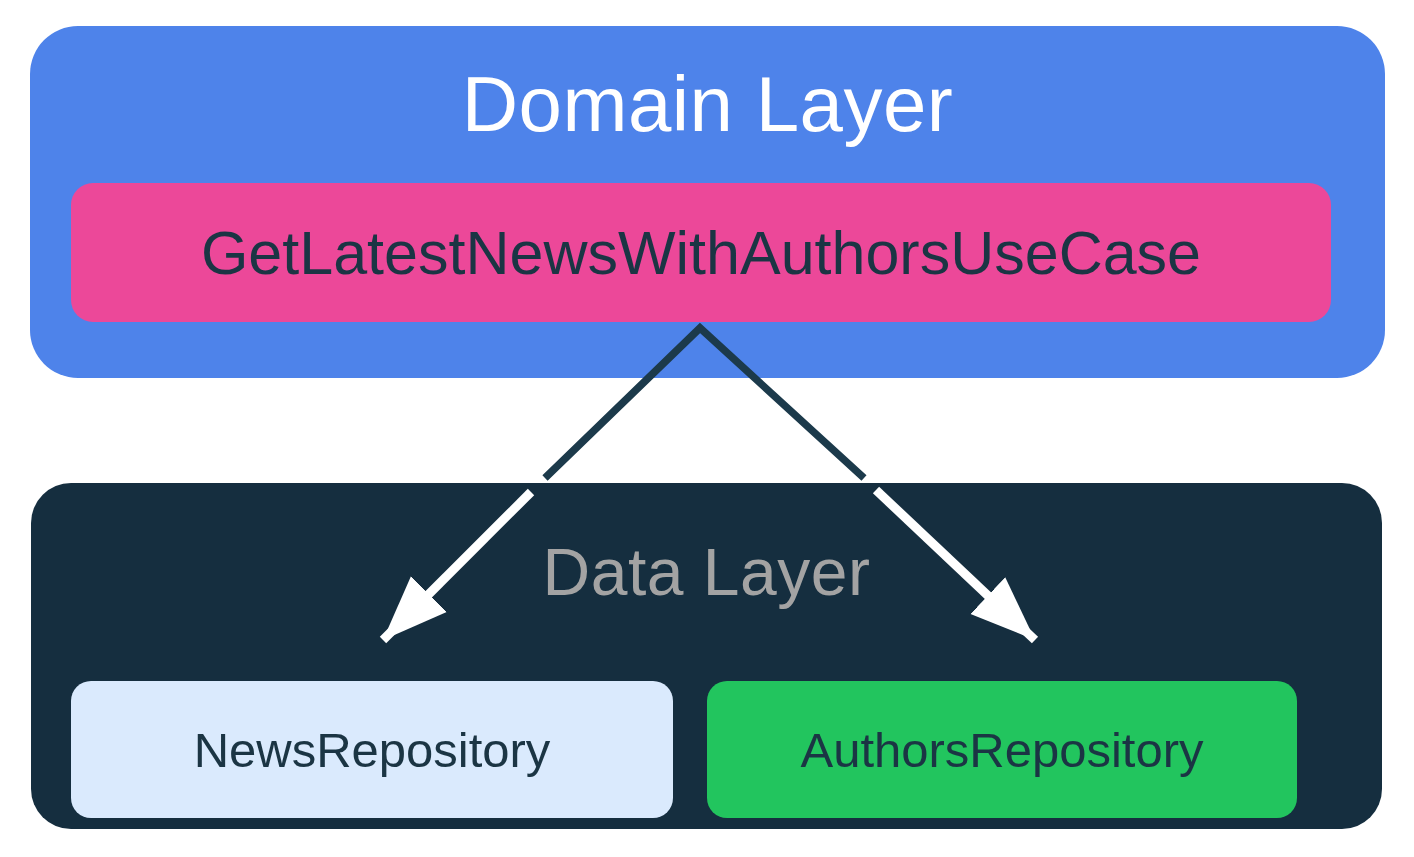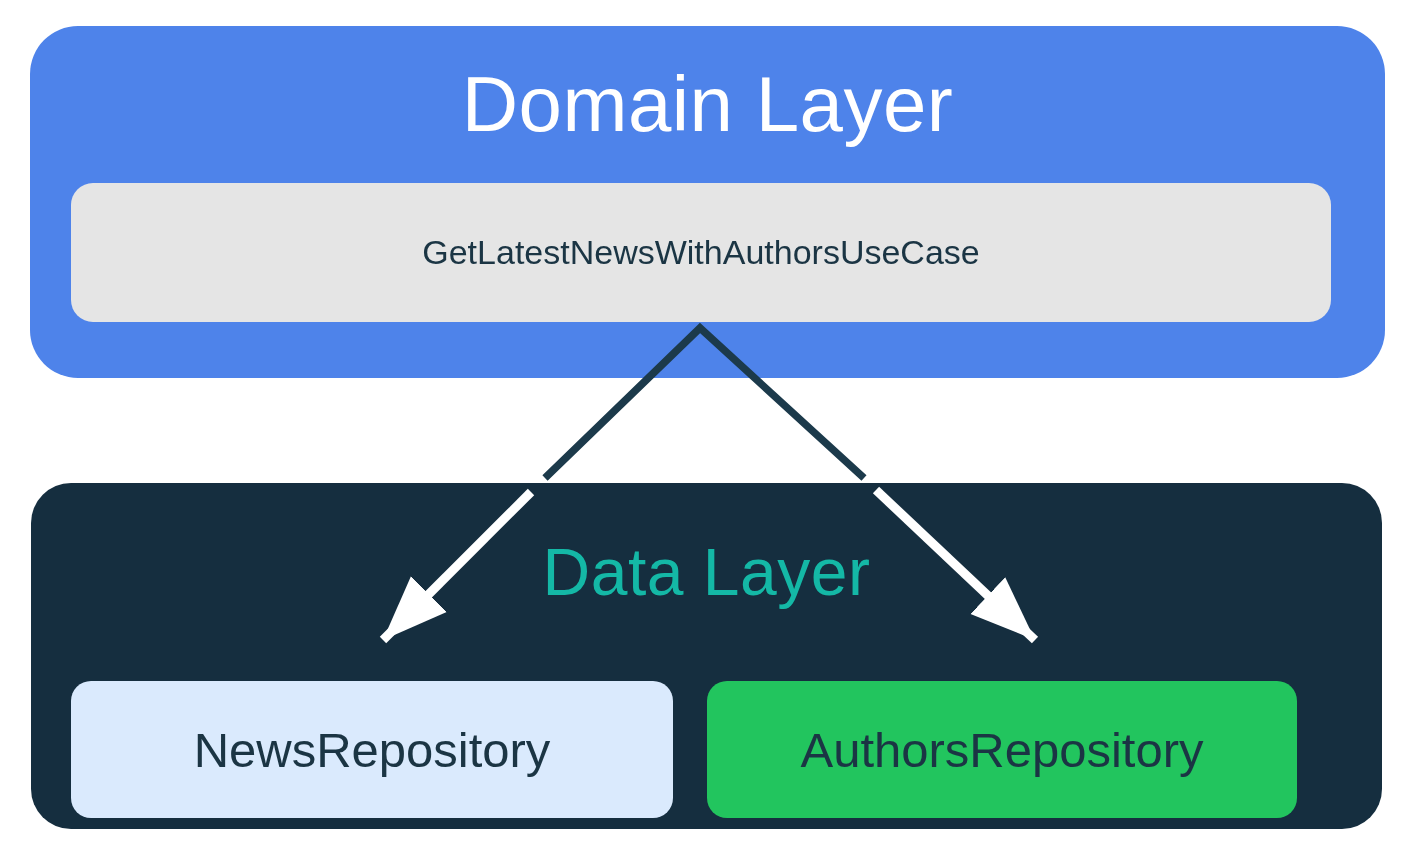--- a/index.html
+++ b/index.html
@@ -40,47 +40,47 @@
     font-size: 78px;
     font-weight: 400;
     letter-spacing: 0.5px;
   }
   .use-case-box {
     position: absolute;
     left: 41px;
     top: 157px;
     width: 1260px;
     height: 139px;
-    background: #e5e5e5;
+    background: #ec4899;
     border-radius: 22px;
     display: flex;
     align-items: center;
     justify-content: center;
     color: #1b3544;
-    font-size: 34px;
+    font-size: 61px;
     font-weight: 400;
   }
   .data-layer {
     left: 31px;
     top: 483px;
     width: 1351px;
     height: 346px;
     background: #152e3f;
     border-radius: 40px;
   }
   .data-title {
     position: absolute;
     left: 0;
     right: 0;
     top: 20px;
     height: 138px;
     display: flex;
     align-items: center;
     justify-content: center;
-    color: #14b8a6;
+    color: #a3a3a3;
     font-size: 66px;
     font-weight: 400;
     letter-spacing: 0.5px;
   }
   .repo-box {
     position: absolute;
     top: 158px;
     height: 137px;
     border-radius: 20px;
     display: flex;

